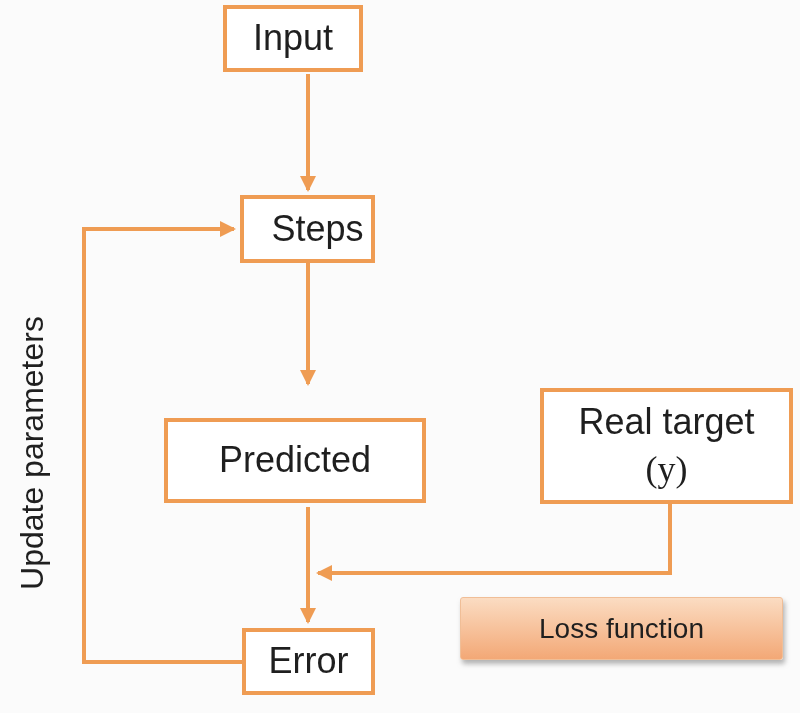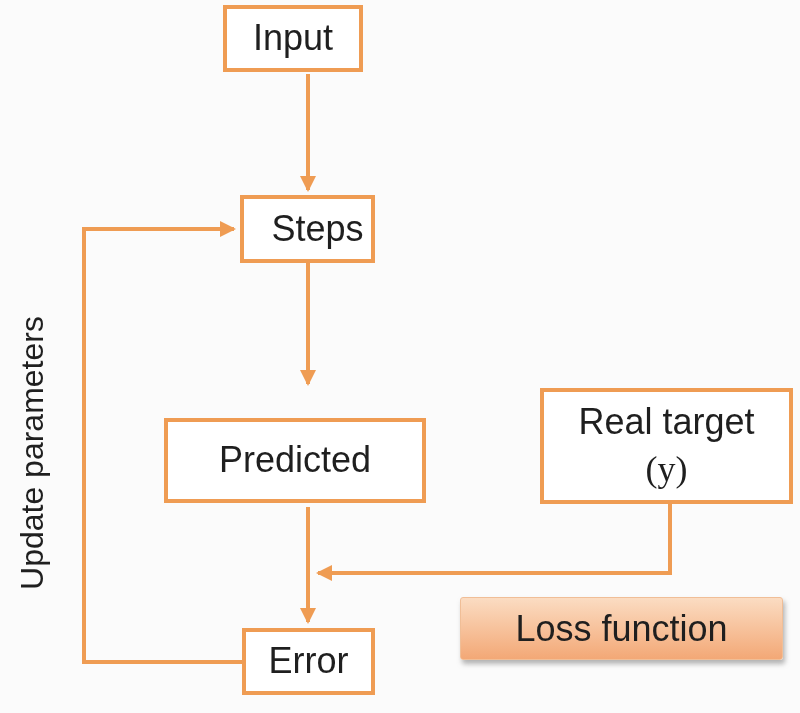--- a/index.html
+++ b/index.html
@@ -68,21 +68,21 @@
     left: 460px; top: 597px;
     width: 323px; height: 63px;
     background: linear-gradient(to bottom, var(--loss-grad-top), var(--loss-grad-bottom));
     border: 1px solid var(--loss-border);
     border-radius: 3px;
     box-shadow: 2px 4px 5px rgba(120,120,120,0.55);
     color: var(--text);
     display: flex;
     align-items: center;
     justify-content: center;
-    font-size: 36px;
+    font-size: 28px;
   }
 
   .edge-label {
     position: absolute;
     left: -118px;
     top: 429px;
     width: 300px;
     height: 48px;
     transform: rotate(-90deg);
     transform-origin: center;

